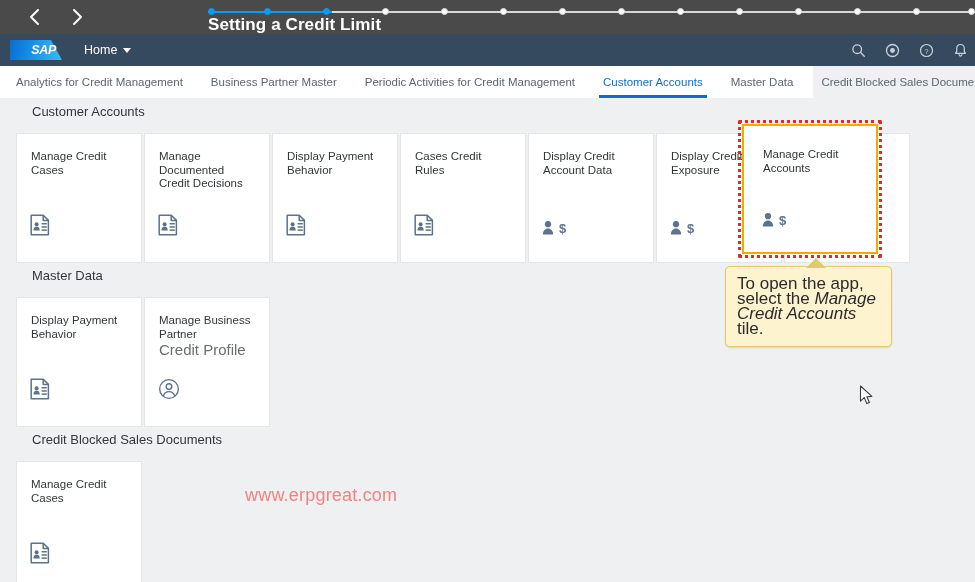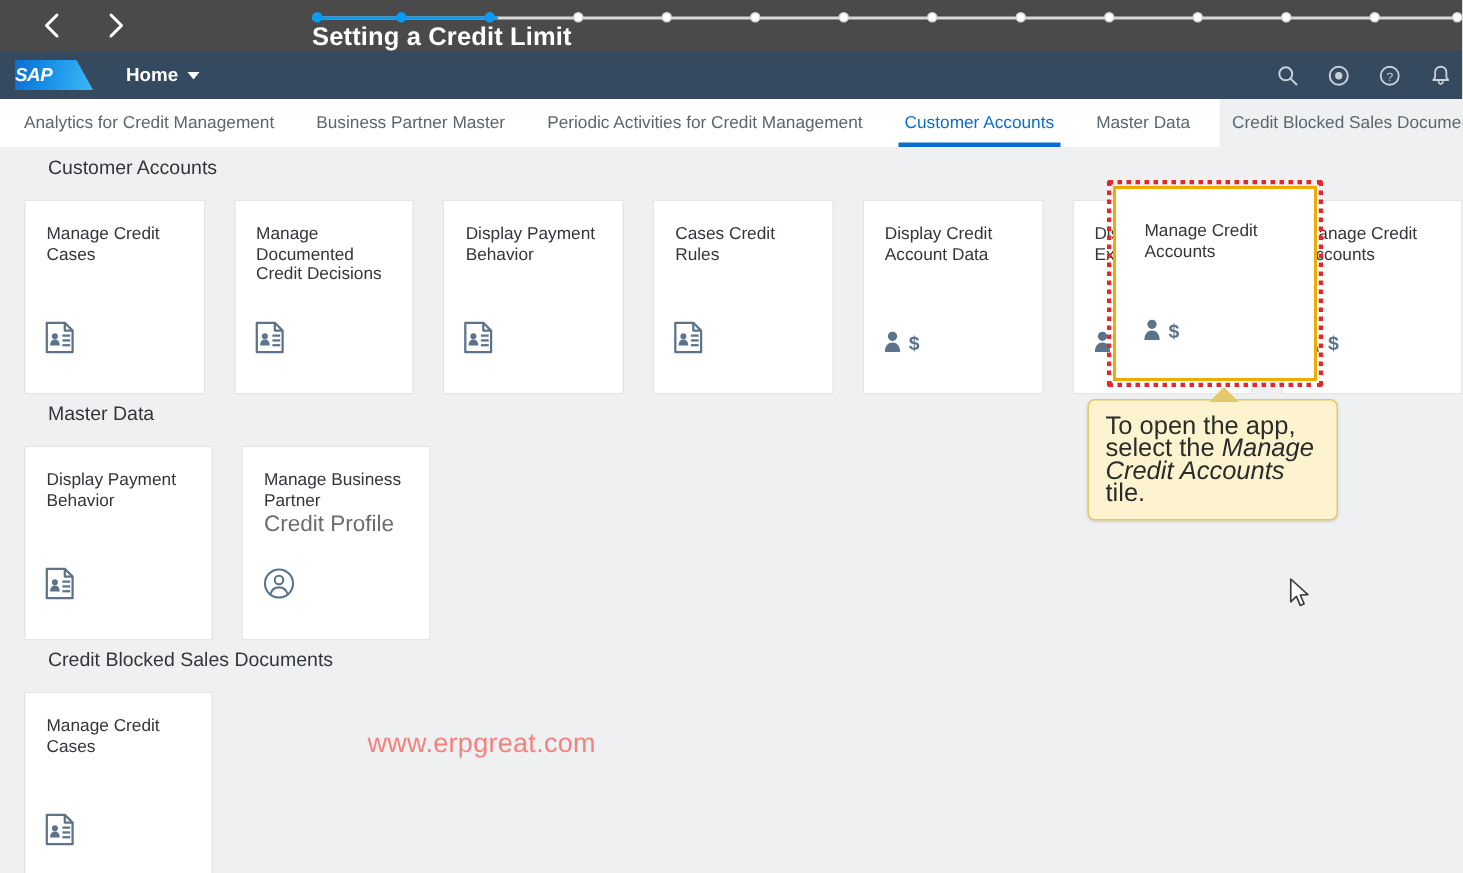--- a/index.html
+++ b/index.html
@@ -73,39 +73,39 @@
     position: absolute; top: 34px; left: 0;
     width: 975px; height: 32px;
     background: #354a5f;
     display: flex; align-items: center;
   }
   .sap-logo {
     position: relative;
     margin-left: 10px;
     width: 52px; height: 20px;
     background: linear-gradient(100deg, #0a6ed1 0%, #1892e8 45%, #3fb8f5 100%);
-    display: flex; align-items: center; justify-content: flex-start;
+    display: flex; align-items: center; justify-content: flex-end;
     cursor: pointer;
   }
   .sap-logo::after {
     content: "";
     position: absolute; right: 0; top: 0;
     width: 0; height: 0;
     border-top: 20px solid #354a5f;
     border-left: 11px solid transparent;
   }
   .sap-logo span {
     position: relative; z-index: 2;
     color: #ffffff; font-size: 12.5px; font-weight: bold;
     font-style: italic; letter-spacing: -0.3px;
     margin-right: 6px;
   }
   .home-menu {
     margin-left: 22px;
-    color: #ffffff; font-size: 12.5px; font-weight: bold;
+    color: #ffffff; font-size: 12.5px; font-weight: normal;
     display: flex; align-items: center; gap: 6px;
     cursor: pointer;
   }
   .caret-down {
     width: 0; height: 0;
     border-left: 4px solid transparent;
     border-right: 4px solid transparent;
     border-top: 5px solid #ffffff;
   }
   .header-actions {
@@ -153,21 +153,21 @@
     overflow: hidden;
   }
   .group-title {
     font-size: 13px;
     color: #32363a;
     padding-left: 32px;
   }
   .tile-row {
     display: flex;
     padding-left: 16px;
-    gap: 19px;
+    gap: 2px;
     align-items: center;
   }
   .tile {
     position: relative;
     width: 126px; height: 130px;
     background: #ffffff;
     border: 1px solid #e5e5e5;
     box-sizing: border-box;
     cursor: pointer;
   }

